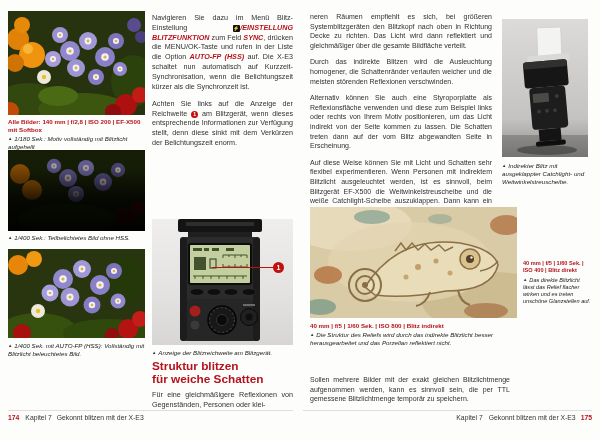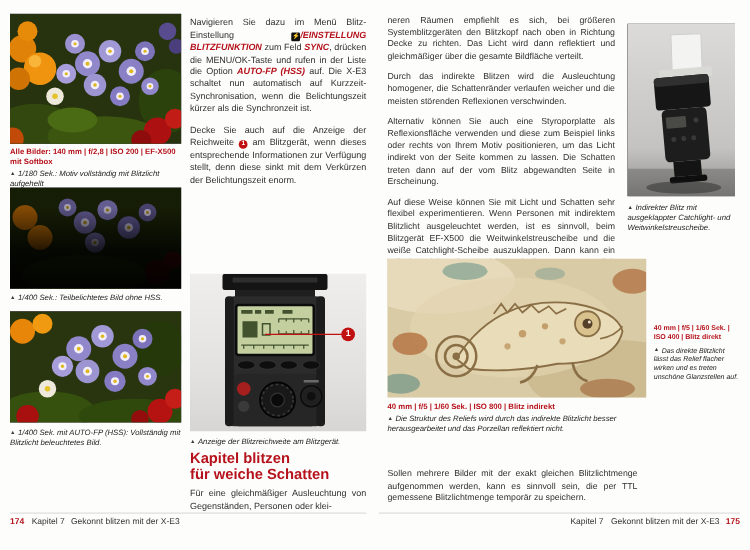--- a/index.html
+++ b/index.html
@@ -147,21 +147,21 @@
       <circle cx="14" cy="84" r="9" fill="#a80f0f"></circle>
         <circle cx="104" cy="86" r="7" fill="#930d0d"></circle>
     </svg>
   </div>
   <div class="cap" style="left:8px;top:342px;width:139px;">
     <span class="cap-body"><span class="marker">▲</span><span>1/400 Sek. mit AUTO-FP (HSS): Vollständig mit Blitzlicht beleuchtetes Bild.</span></span>
   </div>
 
   <div class="col" style="left:152px;top:13px;width:141px;">
     <p><span>Navigieren Sie dazu im Menü Blitz-Einstellung </span><span class="menu-icon">⚡</span><span class="red-inline">/EINSTELLUNG BLITZFUNKTION</span><span> zum Feld </span><span class="red-inline">SYNC</span><span>, drücken die MENU/OK-Taste und rufen in der Liste die Option </span><span class="red-inline">AUTO-FP (HSS)</span><span> auf. Die X-E3 schaltet nun automatisch auf Kurzzeit-Synchronisation, wenn die Belichtungszeit kürzer als die Synchronzeit ist.</span></p>
-    <p><span>Decke Sie auch auf die Anzeige der Reichweite </span><span class="badge">1</span><span> am Blitzgerät, wenn dieses entsprechende Informationen zur Verfügung stellt, denn diese sinkt mit dem Verkürzen der Belichtungszeit enorm.</span></p>
+    <p><span>Achten Sie links auf die Anzeige der Reichweite </span><span class="badge">1</span><span> am Blitzgerät, wenn dieses entsprechende Informationen zur Verfügung stellt, denn diese sinkt mit dem Verkürzen der Belichtungszeit enorm.</span></p>
   </div>
 
   <div class="figure flashfig" style="left:152px;top:219px;width:141px;height:126px;">
     <svg viewBox="0 0 120 126" style="position:absolute;left:8px;top:0;width:120px;height:126px;">
       <rect x="18" y="0" width="84" height="13" rx="2" fill="#141414"></rect>
       <rect x="26" y="3" width="68" height="4" rx="1" fill="#2e2e2e"></rect>
       <rect x="28" y="13" width="64" height="6" fill="#1f1f1f"></rect>
       <rect x="20" y="18" width="80" height="104" rx="7" fill="#2b2b2b"></rect>
       <rect x="20" y="18" width="7" height="104" rx="3" fill="#1c1c1c"></rect>
       <rect x="93" y="18" width="7" height="104" rx="3" fill="#1c1c1c"></rect>
@@ -195,25 +195,25 @@
       <rect x="83" y="85" width="12" height="2" fill="#6a6a6a"></rect>
     </svg>
     <div class="callout-line"></div>
     <div class="callout-badge">1</div>
   </div>
   <div class="cap" style="left:152px;top:349px;width:141px;">
     <span class="cap-body"><span class="marker">▲</span><span>Anzeige der Blitzreichweite am Blitzgerät.</span></span>
   </div>
 
   <div class="h2" style="left:152px;top:360px;width:150px;">
-    <div>Kapitel blitzen</div>
+    <div>Struktur blitzen</div>
     <div>für weiche Schatten</div>
   </div>
   <div class="col" style="left:152px;top:390px;width:141px;">
-    <p>Für eine gleichmäßiger Ausleuchtung von Gegenständen, Personen oder klei-</p>
+    <p>Für eine gleichmäßigere Reflexionen von Gegenständen, Personen oder klei-</p>
   </div>
 
   <div class="rule" style="left:8px;width:285px;"></div>
   <div class="footer" style="left:8px;">
     <span class="pageno">174</span><span class="chap">Kapitel 7</span><span>Gekonnt blitzen mit der X-E3</span>
   </div>
 
   <div class="col col-r" style="left:310px;top:12px;width:182px;">
     <p>neren Räumen empfiehlt es sich, bei größeren Systemblitzgeräten den Blitzkopf nach oben in Richtung Decke zu richten. Das Licht wird dann reflektiert und gleichmäßiger über die gesamte Bildfläche verteilt.</p>
     <p>Durch das indirekte Blitzen wird die Ausleuchtung homogener, die Schattenränder verlaufen weicher und die meisten störenden Reflexionen verschwinden.</p>

